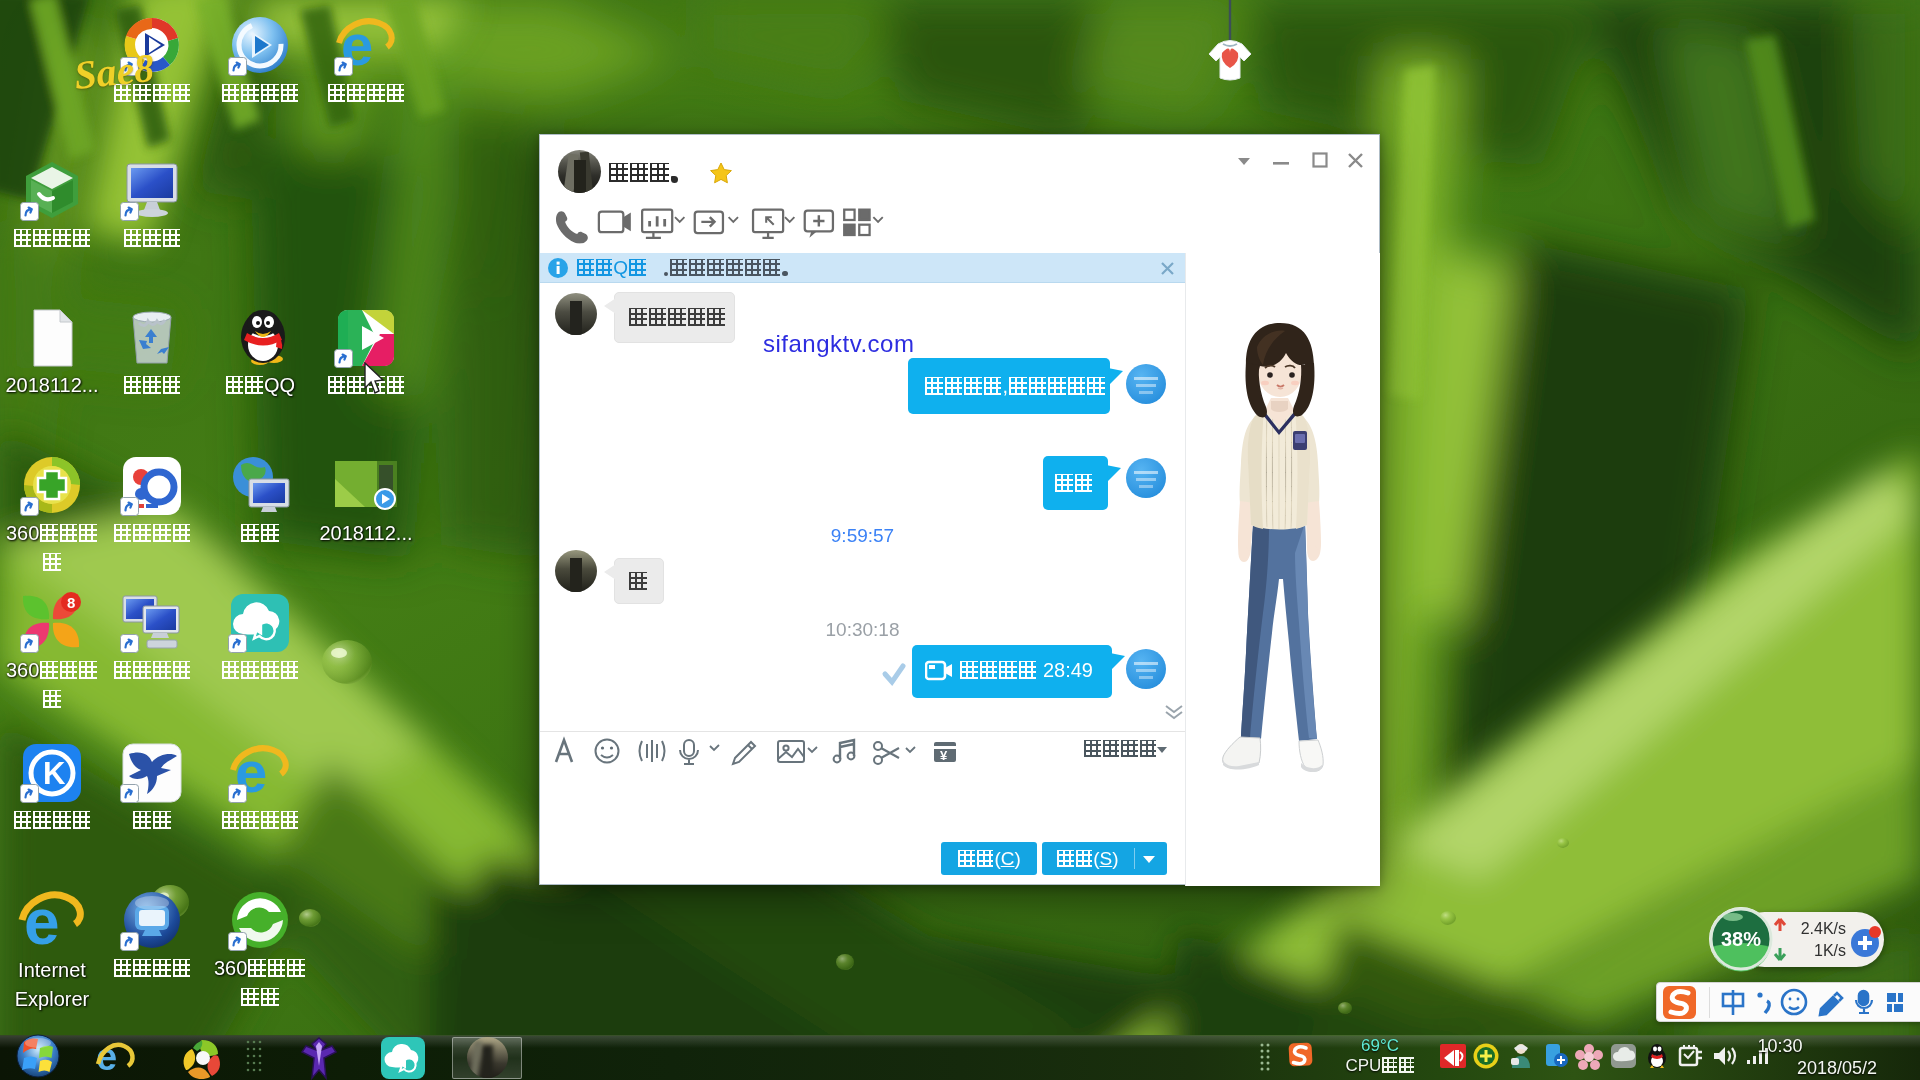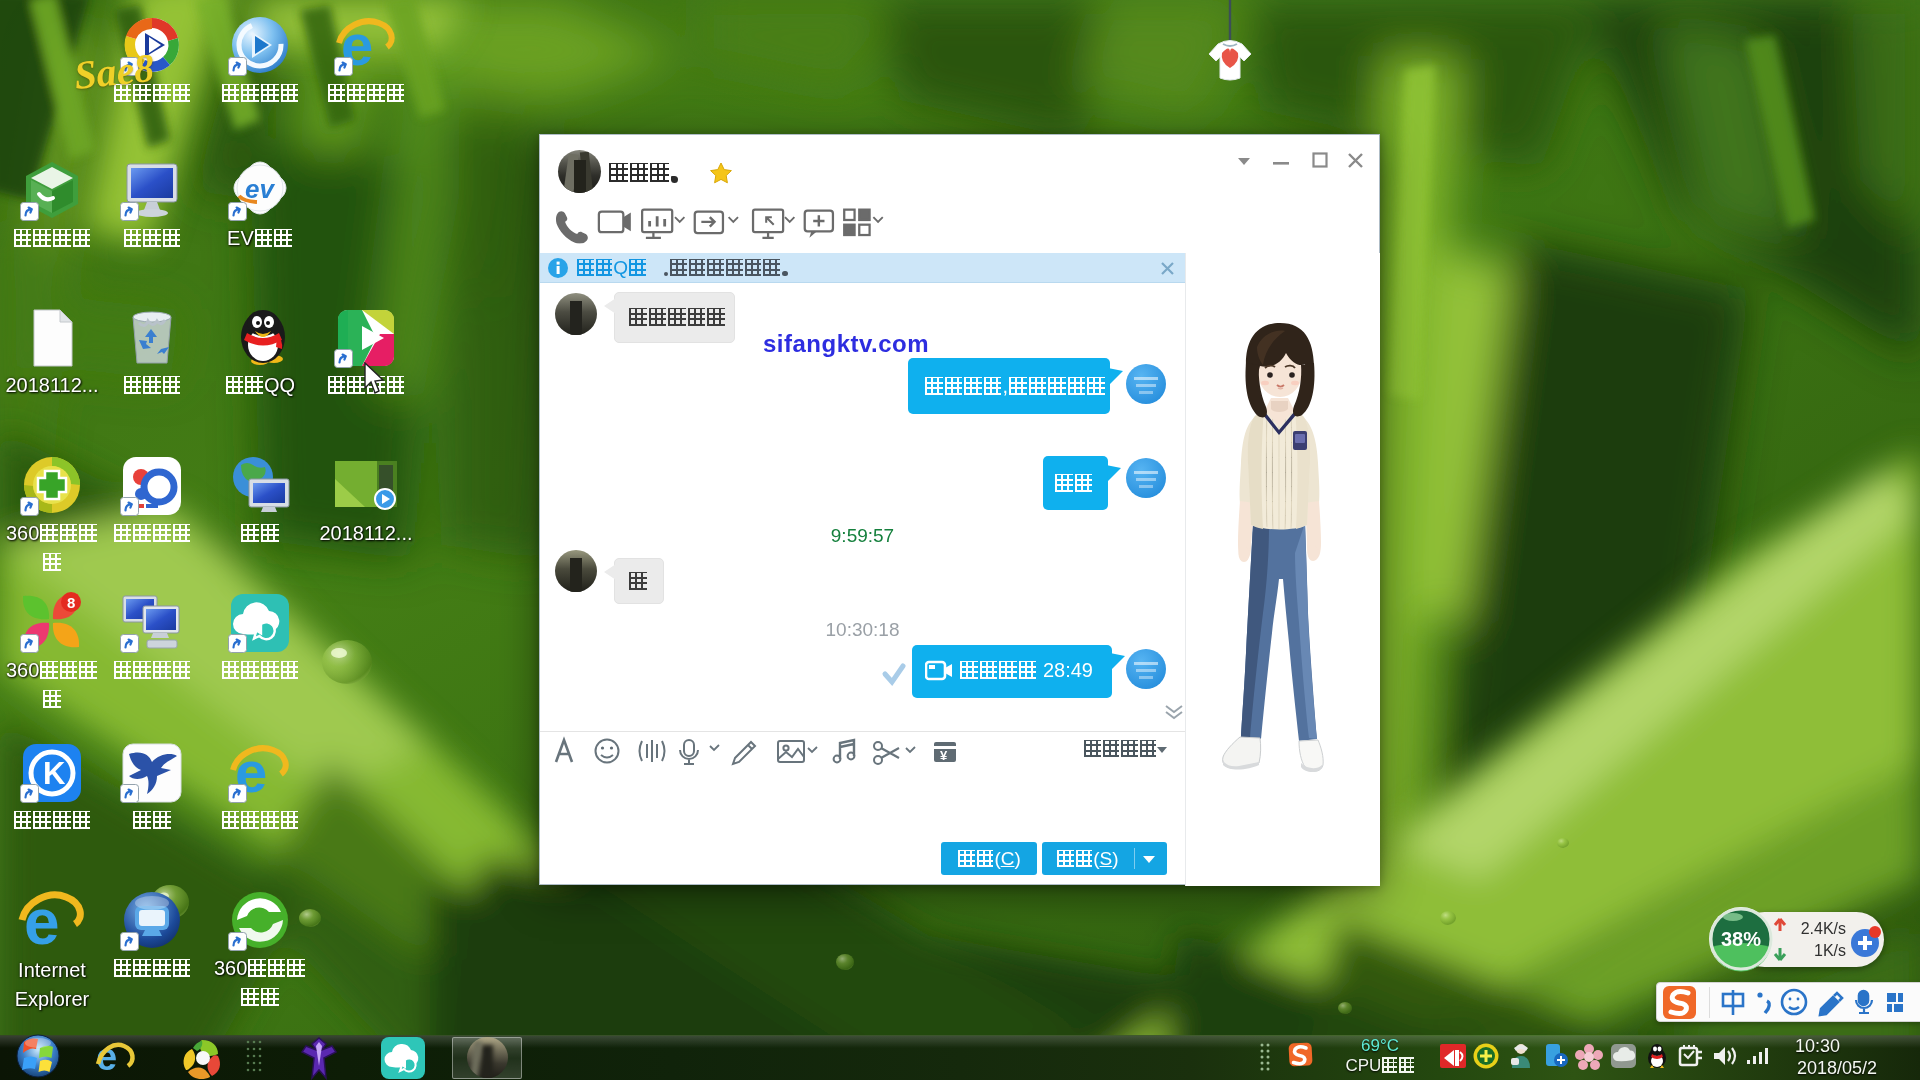--- a/index.html
+++ b/index.html
@@ -194,33 +194,20 @@
 <svg class="ic" width="66" height="66">
         <rect x="8" y="6" width="50" height="38" rx="3" fill="#d8dee6" stroke="#8a96a2"></rect>
         <rect x="12" y="10" width="42" height="30" fill="url(#scr)"></rect>
         <path d="M28 44 h10 l3 8 h-16 z" fill="#c8cfd8"></path>
         <ellipse cx="33" cy="55" rx="16" ry="4" fill="#cdd4dc"></ellipse>
         <use href="#lnk" x="1" y="44"></use>
       </svg>
 <div class="lb"><b class="z"></b><b class="z"></b><b class="z"></b></div>
     </div>
 
-<div class="di" style="left:208px;top:158px">
-<svg class="ic" width="66" height="66">
-        <g fill="#fdfdfd" stroke="#e0e6ea">
-          <ellipse cx="33" cy="30" rx="26" ry="17"></ellipse>
-          <ellipse cx="33" cy="30" rx="17" ry="26"></ellipse>
-          <ellipse cx="33" cy="30" rx="23" ry="23" transform="rotate(45 33 30)"></ellipse>
-        </g>
-        <path d="M12 38 a22 10 0 0 0 18 6" stroke="#e88820" stroke-width="4" fill="none"></path>
-        <text x="18" y="40" font-family="Liberation Sans" font-style="italic" font-size="26" font-weight="bold" fill="#2a7fd4">ev</text>
-        <use href="#lnk" x="1" y="44"></use>
-      </svg>
-<div class="lb">EV<b class="z"></b><b class="z"></b></div>
-    </div>
 
 
 <div class="di" style="left:0;top:305px">
 <svg class="ic" width="64" height="66">
         <path d="M14 5 h26 l12 12 v44 h-38 z" fill="#fdfdfd" stroke="#c4c8cc"></path>
         <path d="M40 5 l12 12 h-12 z" fill="#e2e5e8" stroke="#c4c8cc"></path>
       </svg>
 <div class="lb">2018112...</div>
     </div>
 
@@ -470,42 +457,42 @@
  </div>
 
  <div class="abs" style="left:15px;top:158px;width:42px;height:42px;border-radius:50%;background:linear-gradient(180deg,#909080,#4c4c42 45%,#22221c);overflow:hidden">
         <div class="abs" style="left:15px;top:8px;width:12px;height:34px;background:#23231e"></div>
       </div>
  <div class="abs" style="left:74px;top:157px;width:121px;height:51px;background:#ebebeb;border:1px solid #e2e2e2;border-radius:5px;"></div>
  <svg class="abs" style="left:64px;top:163px" width="14" height="18">
         <path d="M12 0 L0 8 L12 16 Z" fill="#ebebeb"></path>
       </svg>
  <div class="abs" style="left:88px;top:171px;font-size:20px;color:#3c3c3c"><b class="z"></b><b class="z"></b><b class="z"></b><b class="z"></b><b class="z"></b></div>
- <div class="abs" style="left:223px;top:195px;font-size:24px;font-weight:bold;color:#2d2de0;letter-spacing:.5px">sifangktv.com</div>
+ <div class="abs" style="left:223px;top:195px;font-size:24px;font-weight:normal;color:#2d2de0;letter-spacing:.5px">sifangktv.com</div>
  <div class="abs" style="left:368px;top:223px;width:202px;height:56px;background:#0fb0ee;border-radius:5px;"></div>
  <svg class="abs" style="left:568px;top:233px" width="15" height="18">
         <path d="M0 0 L15 3 L2 16 Z" fill="#0fb0ee"></path>
       </svg>
  <div class="abs" style="left:384px;top:240px;font-size:20px;color:#fff"><b class="z"></b><b class="z"></b><b class="z"></b><b class="z"></b>,<b class="z"></b><b class="z"></b><b class="z"></b><b class="z"></b><b class="z"></b></div>
  <div class="abs" style="left:586px;top:229px;width:40px;height:40px;border-radius:50%;background:radial-gradient(circle at 38% 30%,#56b4f2,#1c86d8);">
         <div class="abs" style="left:8px;top:13px;width:24px;height:3px;background:rgba(255,255,255,.55)"></div>
         <div class="abs" style="left:10px;top:20px;width:20px;height:3px;background:rgba(255,255,255,.45)"></div>
         <div class="abs" style="left:13px;top:27px;width:14px;height:3px;background:rgba(255,255,255,.4)"></div>
       </div>
  <div class="abs" style="left:503px;top:321px;width:65px;height:54px;background:#0fb0ee;border-radius:5px;"></div>
  <svg class="abs" style="left:566px;top:330px" width="15" height="18">
         <path d="M0 0 L15 3 L2 16 Z" fill="#0fb0ee"></path>
       </svg>
  <div class="abs" style="left:514px;top:337px;font-size:20px;color:#fff"><b class="z"></b><b class="z"></b></div>
  <div class="abs" style="left:586px;top:323px;width:40px;height:40px;border-radius:50%;background:radial-gradient(circle at 38% 30%,#56b4f2,#1c86d8);">
         <div class="abs" style="left:8px;top:13px;width:24px;height:3px;background:rgba(255,255,255,.55)"></div>
         <div class="abs" style="left:10px;top:20px;width:20px;height:3px;background:rgba(255,255,255,.45)"></div>
         <div class="abs" style="left:13px;top:27px;width:14px;height:3px;background:rgba(255,255,255,.4)"></div>
       </div>
- <div class="abs" style="left:0;top:390px;width:645px;text-align:center;font-size:19px;color:#15803d">9:59:57</div>
+ <div class="abs" style="left:0;top:390px;width:645px;text-align:center;font-size:19px;color:#3b82f6">9:59:57</div>
  <div class="abs" style="left:15px;top:415px;width:42px;height:42px;border-radius:50%;background:linear-gradient(180deg,#98987e,#4a4a3c 45%,#20201a);overflow:hidden">
         <div class="abs" style="left:15px;top:8px;width:12px;height:34px;background:#23231c"></div>
       </div>
  <div class="abs" style="left:74px;top:423px;width:50px;height:46px;background:#ebebeb;border:1px solid #e2e2e2;border-radius:5px;"></div>
  <svg class="abs" style="left:64px;top:429px" width="14" height="18">
         <path d="M12 0 L0 8 L12 16 Z" fill="#ebebeb"></path>
       </svg>
  <div class="abs" style="left:88px;top:435px;font-size:20px;color:#3c3c3c"><b class="z"></b></div>
  <div class="abs" style="left:0;top:484px;width:645px;text-align:center;font-size:19px;color:#9aa0a6">10:30:18</div>
  <svg class="abs" style="left:340px;top:524px" width="28" height="30">
@@ -809,18 +796,18 @@
         <path d="M6 12 l4 4 6-7" stroke="#f0f0f0" stroke-width="2" fill="none"></path>
       </g>
  <g transform="translate(272,0)">
         <path d="M2 11 h5 l6-6 v18 l-6-6 h-5 z" fill="#f0f0f0"></path>
         <path d="M16 9 q4 5 0 10 M20 6 q6 8 0 16" stroke="#f0f0f0" stroke-width="2.2" fill="none"></path>
       </g>
  <g transform="translate(305,0)">
         <path d="M2 22 v-4 h3 v4 z M8 22 v-8 h3 v8 z M14 22 v-12 h3 v12 z M20 22 v-16 h3 v16 z" fill="#f0f0f0"></path>
       </g>
 </svg>
-<div class="abs" style="left:1720px;top:1036px;width:120px;text-align:right;font-size:18px;color:#f4f8f2;text-shadow:0 1px 2px #000">10:30</div>
+<div class="abs" style="left:1720px;top:1036px;width:120px;text-align:center;font-size:18px;color:#f4f8f2;text-shadow:0 1px 2px #000">10:30</div>
 <div class="abs" style="left:1772px;top:1058px;width:130px;text-align:center;font-size:18px;color:#f4f8f2;text-shadow:0 1px 2px #000">2018/05/2</div>
 <svg class="abs" style="left:362px;top:362px" width="24" height="34">
       <path d="M3 1 L3 26 L9 20 L13 31 L17 29 L13 19 L21 18 Z" fill="#fff" stroke="#222" stroke-width="1.4"></path>
     </svg>
 </div>
 
 </body></html>

